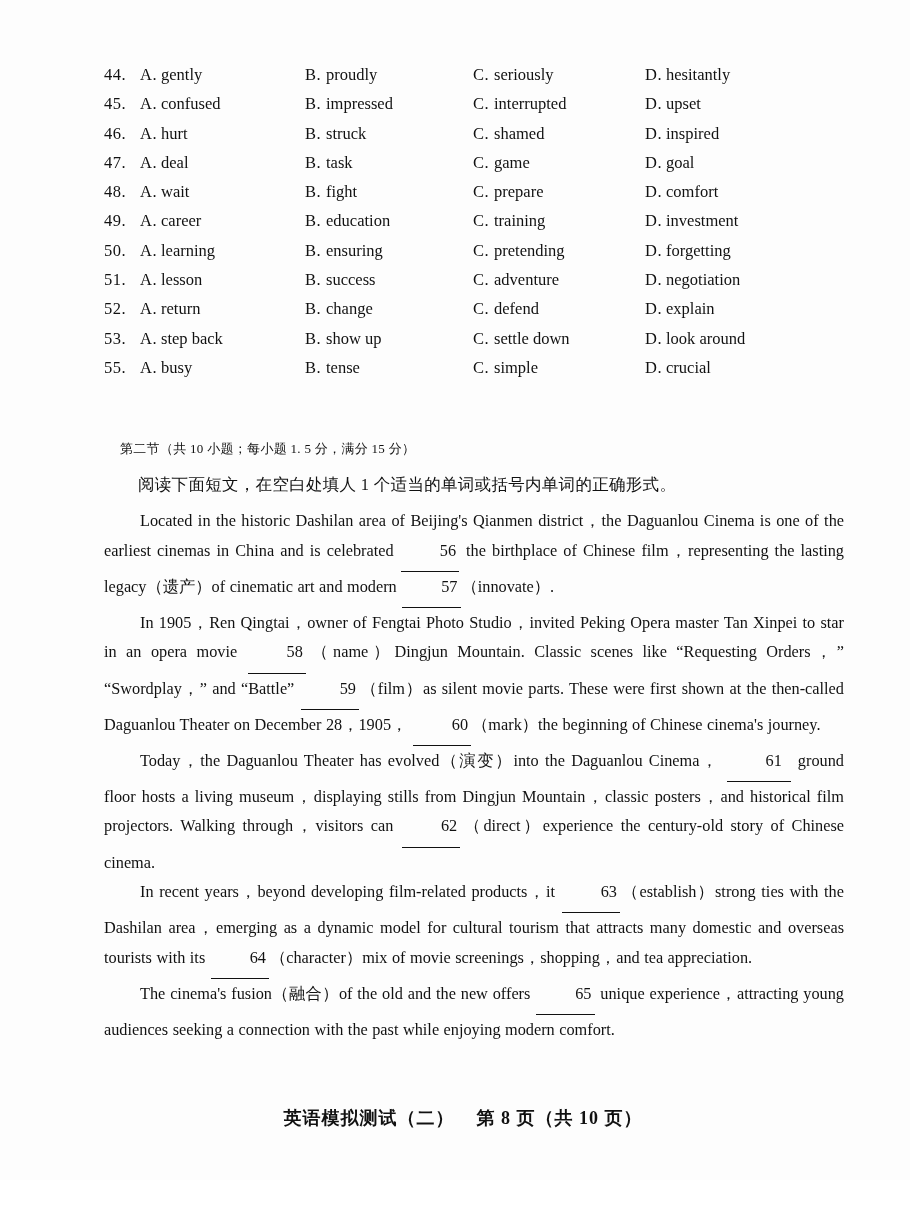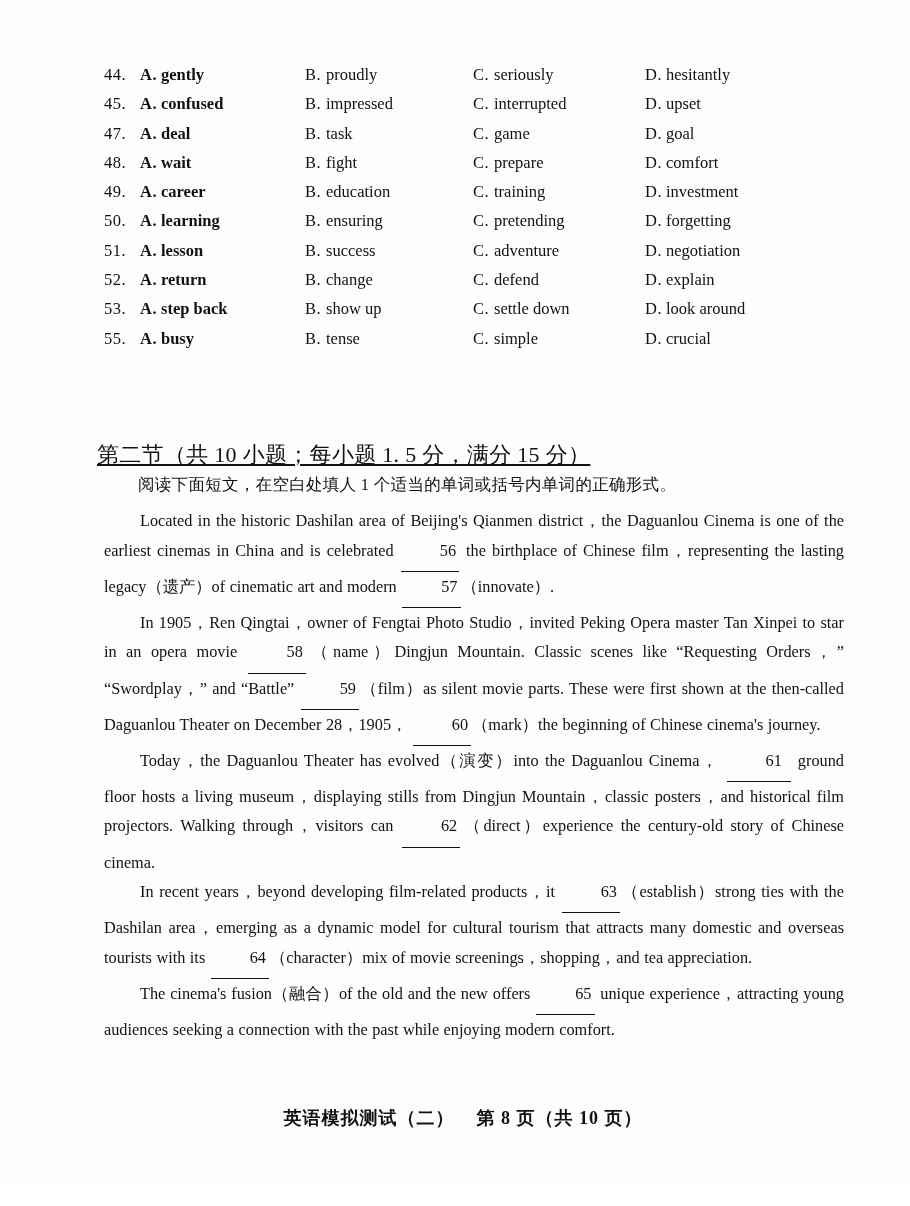--- a/index.html
+++ b/index.html
@@ -47,35 +47,34 @@
     white-space: nowrap;
   }
   .mc-opt .lt {
     display: inline-block;
     min-width: 21px;
     letter-spacing: 0.5px;
   }
   .mc-opt .tx {
     display: inline-block;
   }
-  .col-a { left: 36px; font-weight: bold; }
+  .col-a { left: 36px; }
   .col-b { left: 201px; }
   .col-c { left: 369px; }
   .col-d { left: 541px; }
 
   
   .sec-head {
     position: absolute;
-    left: 97px;
+    left: 120px;
     top: 440px;
-    font-size: 22px;
+    font-size: 13px;
     font-family: "Liberation Serif", "DejaVu Serif", serif;
     letter-spacing: 0.3px;
     white-space: nowrap;
-    text-decoration: underline;
   }
   .sec-instr {
     position: absolute;
     left: 104px;
     top: 474px;
     width: 740px;
     font-size: 16.5px;
     text-indent: 34px;
     letter-spacing: 0.3px;
     white-space: nowrap;
@@ -139,20 +138,27 @@
     </div>
 
     <div class="mc-row">
       <span class="mc-num">45.</span>
       <span class="mc-opt col-a"><span class="lt">A.</span><span class="tx">confused</span></span>
       <span class="mc-opt col-b"><span class="lt">B.</span><span class="tx">impressed</span></span>
       <span class="mc-opt col-c"><span class="lt">C.</span><span class="tx">interrupted</span></span>
       <span class="mc-opt col-d"><span class="lt">D.</span><span class="tx">upset</span></span>
     </div>
 
+    <div class="mc-row">
+      <span class="mc-num">46.</span>
+      <span class="mc-opt col-a"><span class="lt">A.</span><span class="tx">hurt</span></span>
+      <span class="mc-opt col-b"><span class="lt">B.</span><span class="tx">struck</span></span>
+      <span class="mc-opt col-c"><span class="lt">C.</span><span class="tx">shamed</span></span>
+      <span class="mc-opt col-d"><span class="lt">D.</span><span class="tx">inspired</span></span>
+    </div>
 
     <div class="mc-row">
       <span class="mc-num">47.</span>
       <span class="mc-opt col-a"><span class="lt">A.</span><span class="tx">deal</span></span>
       <span class="mc-opt col-b"><span class="lt">B.</span><span class="tx">task</span></span>
       <span class="mc-opt col-c"><span class="lt">C.</span><span class="tx">game</span></span>
       <span class="mc-opt col-d"><span class="lt">D.</span><span class="tx">goal</span></span>
     </div>
 
     <div class="mc-row">

